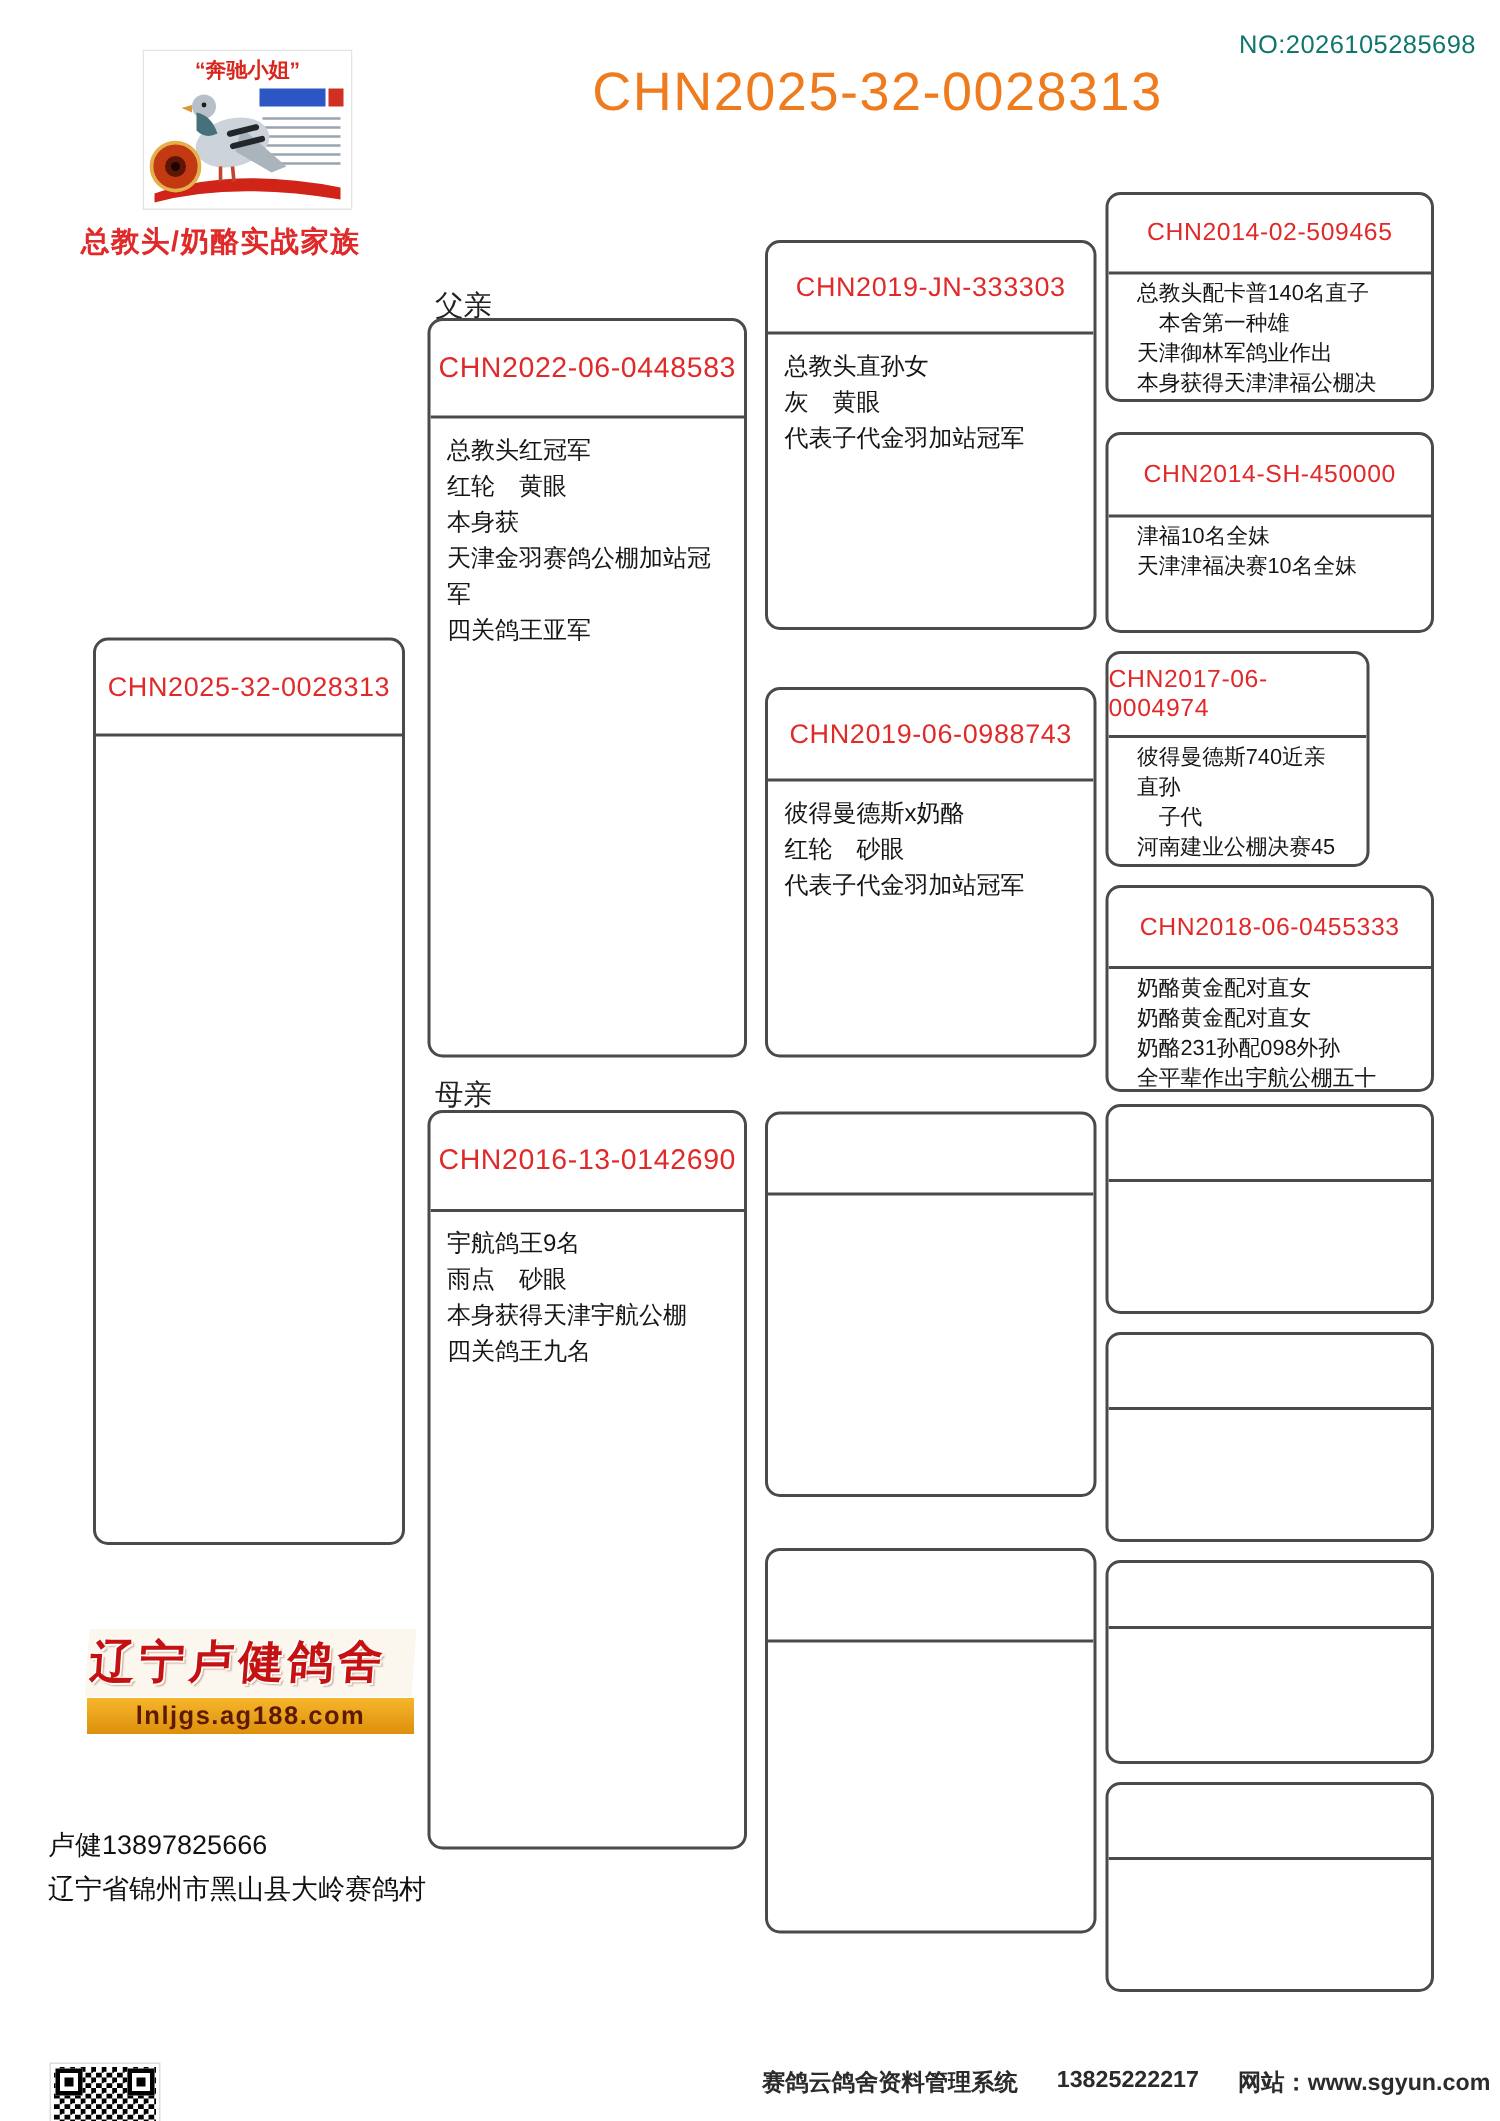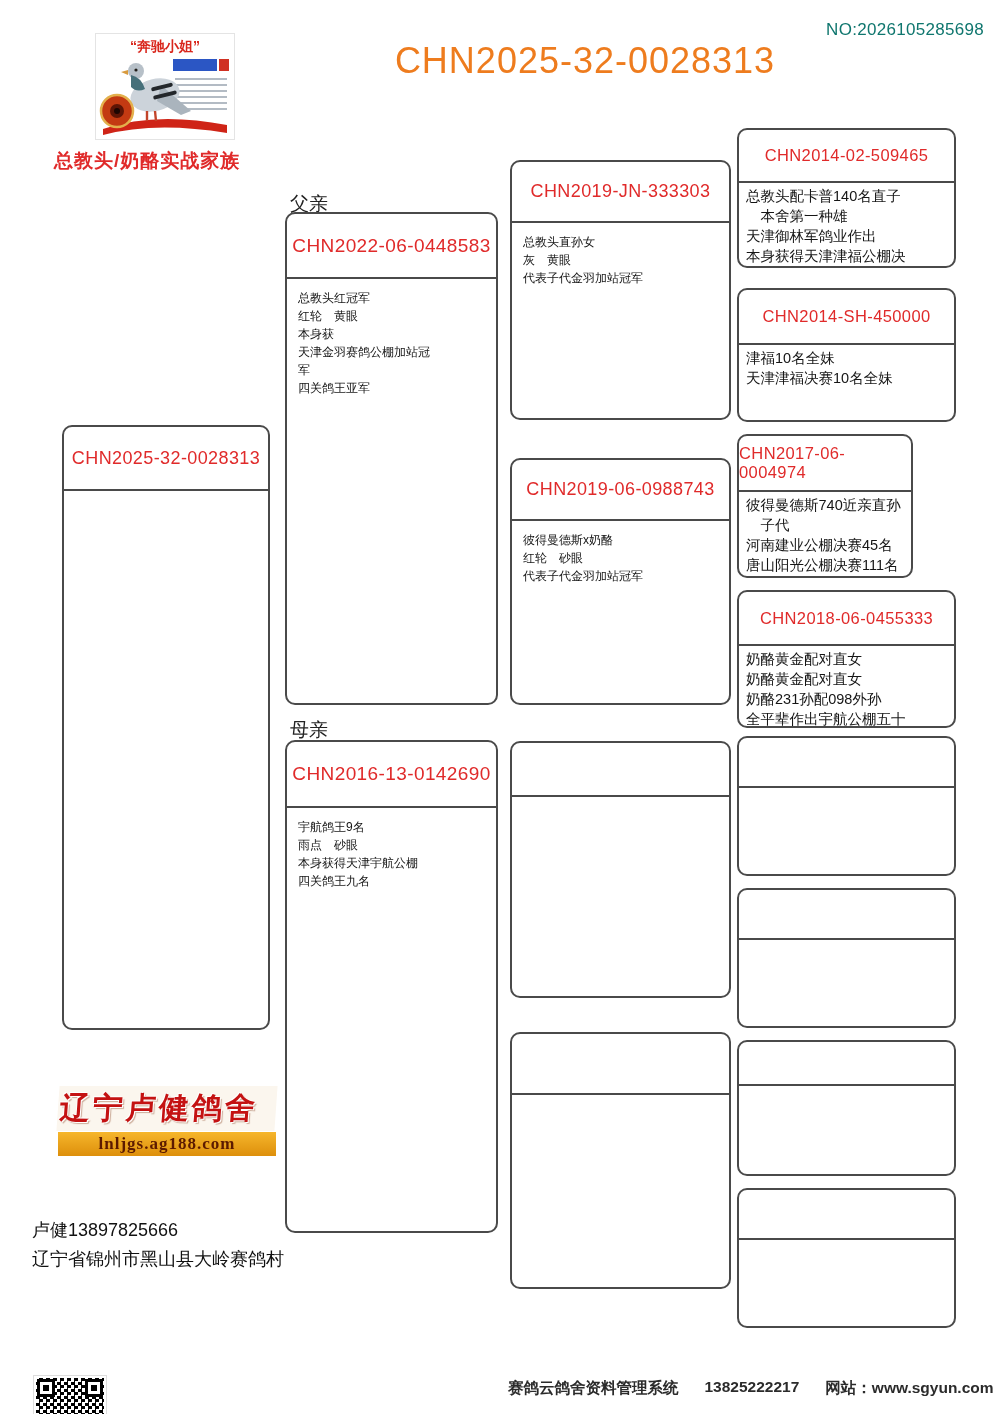--- a/index.html
+++ b/index.html
@@ -20,33 +20,33 @@
               color:var(--title_orange);letter-spacing:1px;}
   #family-line{left:54px;top:148px;font-size:19px;font-weight:bold;color:var(--ring_red);letter-spacing:1px;}
 
   
   #logo-card{left:95px;top:33px;width:140px;height:137px;background:#fff;}
 
   
   .pbox{position:absolute;background:#fff;border:2px solid var(--border_gray);border-radius:10px;overflow:hidden;}
   .pbox .hd{display:flex;align-items:center;justify-content:center;border-bottom:2px solid var(--border_gray);
             color:var(--ring_red);letter-spacing:.4px;}
-  .pbox .bd{padding:10px 11px;white-space:pre-line;font-size:12px;line-height:1.5;color:#151515;}
+  .pbox .bd{padding:10px 11px;white-space:pre-line;font-size:16px;line-height:1.5;color:#151515;}
   .r19{font-size:19px;} .r18{font-size:18px;} .r17{font-size:16.5px;}
-  .bd-sm{padding:3px 7px !important;font-size:14.5px !important;line-height:1.38 !important;}
+  .bd-sm{padding:3px 19px !important;font-size:14.5px !important;line-height:1.38 !important;}
   .gen-label{font-size:19px;color:#222;}
 
   
   #shop-logo{left:58px;top:1086px;width:218px;}
   #shop-name{font-family:"DejaVu Serif",serif;font-weight:bold;font-size:30px;color:#c41212;
              letter-spacing:3px;transform:skewX(-4deg);
              text-shadow:1px 1px 0 #ffffff,-1px -1px 0 #ffffff,2px 2px 1px rgba(120,40,0,.35);
              background:#fbf6ee;padding:2px 2px;white-space:nowrap;}
   #shop-url{margin-top:1px;background:linear-gradient(#f6b62c,#dd8f0b);color:#5c1a00;
-            font-family:Liberation Serif, serif;font-weight:bold;font-size:17px;
+            font-family:Liberation Sans, sans-serif;font-weight:bold;font-size:17px;
             text-align:center;padding:2px 0;letter-spacing:1px;}
 
   #contact{left:32px;top:1216px;font-size:18px;line-height:29px;color:#111;}
 
   
   #qr-block{left:33px;top:1376px;width:74px;text-align:center;font-family:Liberation Serif, serif;}
   #qr-code{position:relative;width:72px;height:72px;margin:0 auto;
            background-image:conic-gradient(#000 25%,#fff 0 50%,#000 0 75%,#fff 0);
            background-size:7px 7px;border:2px solid #fff;outline:1px solid #ddd;}
   .finder{position:absolute;width:18px;height:18px;background:#fff;border:3px solid #000;}

